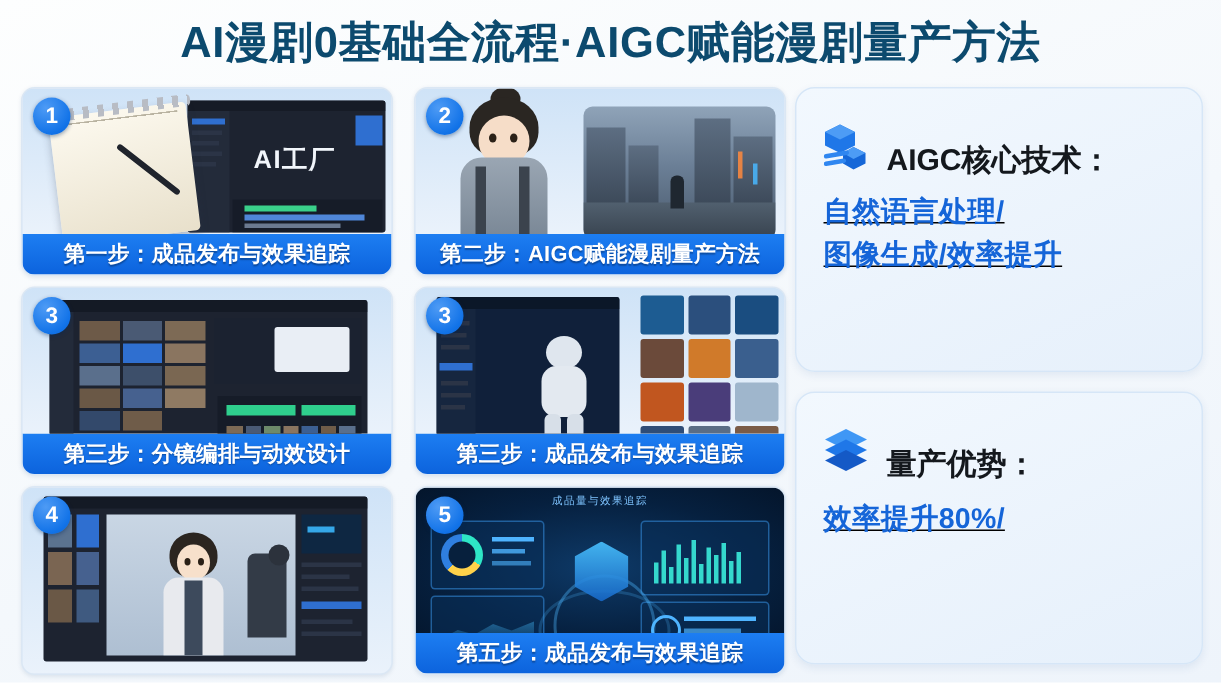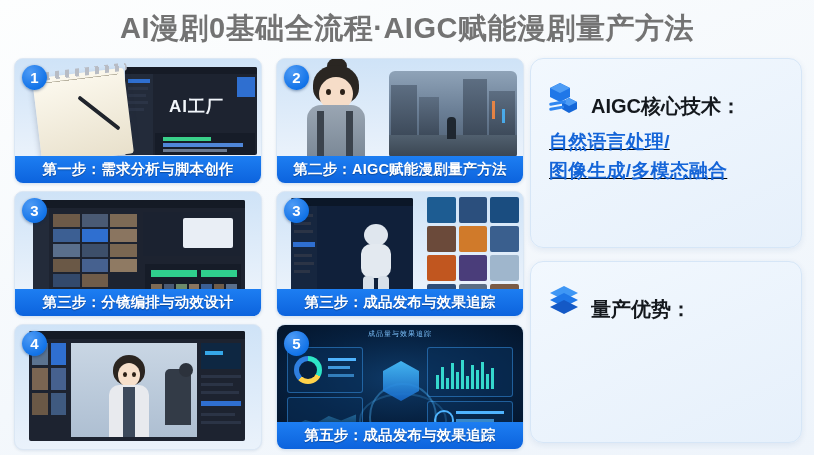--- a/index.html
+++ b/index.html
@@ -8,21 +8,21 @@
     background:linear-gradient(160deg,#fdfefe 0%,#f4f8fc 55%,#eef4fb 100%);
     font-family:"Liberation Sans","DejaVu Sans",sans-serif;
     -webkit-font-smoothing:antialiased;
   }
   .page{position:relative;width:814px;height:455px;}
 
   
   .title{
     position:absolute;left:0;top:6px;width:814px;height:46px;
     display:flex;align-items:center;justify-content:center;
-    font-size:29px;font-weight:bold;color:#737373;letter-spacing:.5px;
+    font-size:29px;font-weight:bold;color:#0c4a6e;letter-spacing:.5px;
     white-space:nowrap;
   }
 
   
   .grid{
     position:absolute;left:14px;top:58px;
     width:510px;height:392px;
     display:grid;grid-template-columns:248px 248px;grid-template-rows:126px 126px 126px;
     gap:7px 14px;
   }
@@ -159,21 +159,21 @@
           <div class="bar" style="left:38px;top:70px;width:48px;height:4px;background:#3ad08a;"></div>
           <div class="bar" style="left:38px;top:76px;width:80px;height:4px;background:#4f86d8;"></div>
           <div class="bar" style="left:38px;top:82px;width:64px;height:3px;background:#6b7a90;"></div>
           <div class="bar" style="left:112px;top:10px;width:18px;height:20px;background:#2f6fd0;"></div>
         </div>
         <div class="book"></div>
         <div class="rings"></div>
         <div class="pen"></div>
         <div class="badge">1</div>
       </div>
-      <div class="caption">第一步：需求分析与脚本创作</div>
+      <div class="caption">第一步：成品发布与效果追踪</div>
     </div>
 
     <div class="card">
       <div class="thumb">
         <div class="sky"></div>
         <div class="figure">
           <div class="fbun"></div>
             <div class="fhair"></div>
           <div class="fface"></div>
           <div class="feye" style="left:27px;"></div>
@@ -376,34 +376,35 @@
             <polygon points="22,18 30,22 30,29 22,33 15,29 15,22" fill="#1567d8"></polygon>
             <polygon points="22,18 30,22 22,26 15,22" fill="#4d9cf5"></polygon>
             <rect x="2" y="23" width="17" height="3" rx="1.5" fill="#2f86f0" transform="rotate(-10 2 23)"></rect>
             <rect x="2" y="28" width="15" height="3" rx="1.5" fill="#2f86f0" transform="rotate(-10 2 28)"></rect>
           </svg>
         </div>
         <div class="ptitle">AIGC核心技术：</div>
       </div>
       <div class="plines">
         <div class="pline">自然语言处理/</div>
-        <div class="pline">图像生成/多模态融合</div>
+        <div class="pline">图像生成/效率提升</div>
       </div>
     </div>
 
     <div class="panel p2">
       <div class="phead">
         <div class="picon">
           <svg width="34" height="34" viewBox="0 0 34 34">
             <polygon points="17,3 31,10 17,17 3,10" fill="#3f97f5"></polygon>
             <polygon points="17,10 31,17 17,24 3,17" fill="#1f77e8"></polygon>
             <polygon points="17,17 31,24 17,31 3,24" fill="#1459c6"></polygon>
           </svg>
         </div>
         <div class="ptitle">量产优势：</div>
       </div>
       <div class="plines">
+        <div class="pline">效率提升80%/</div>
       </div>
     </div>
 
   </div>
 
 </div>
 
 </body></html>

